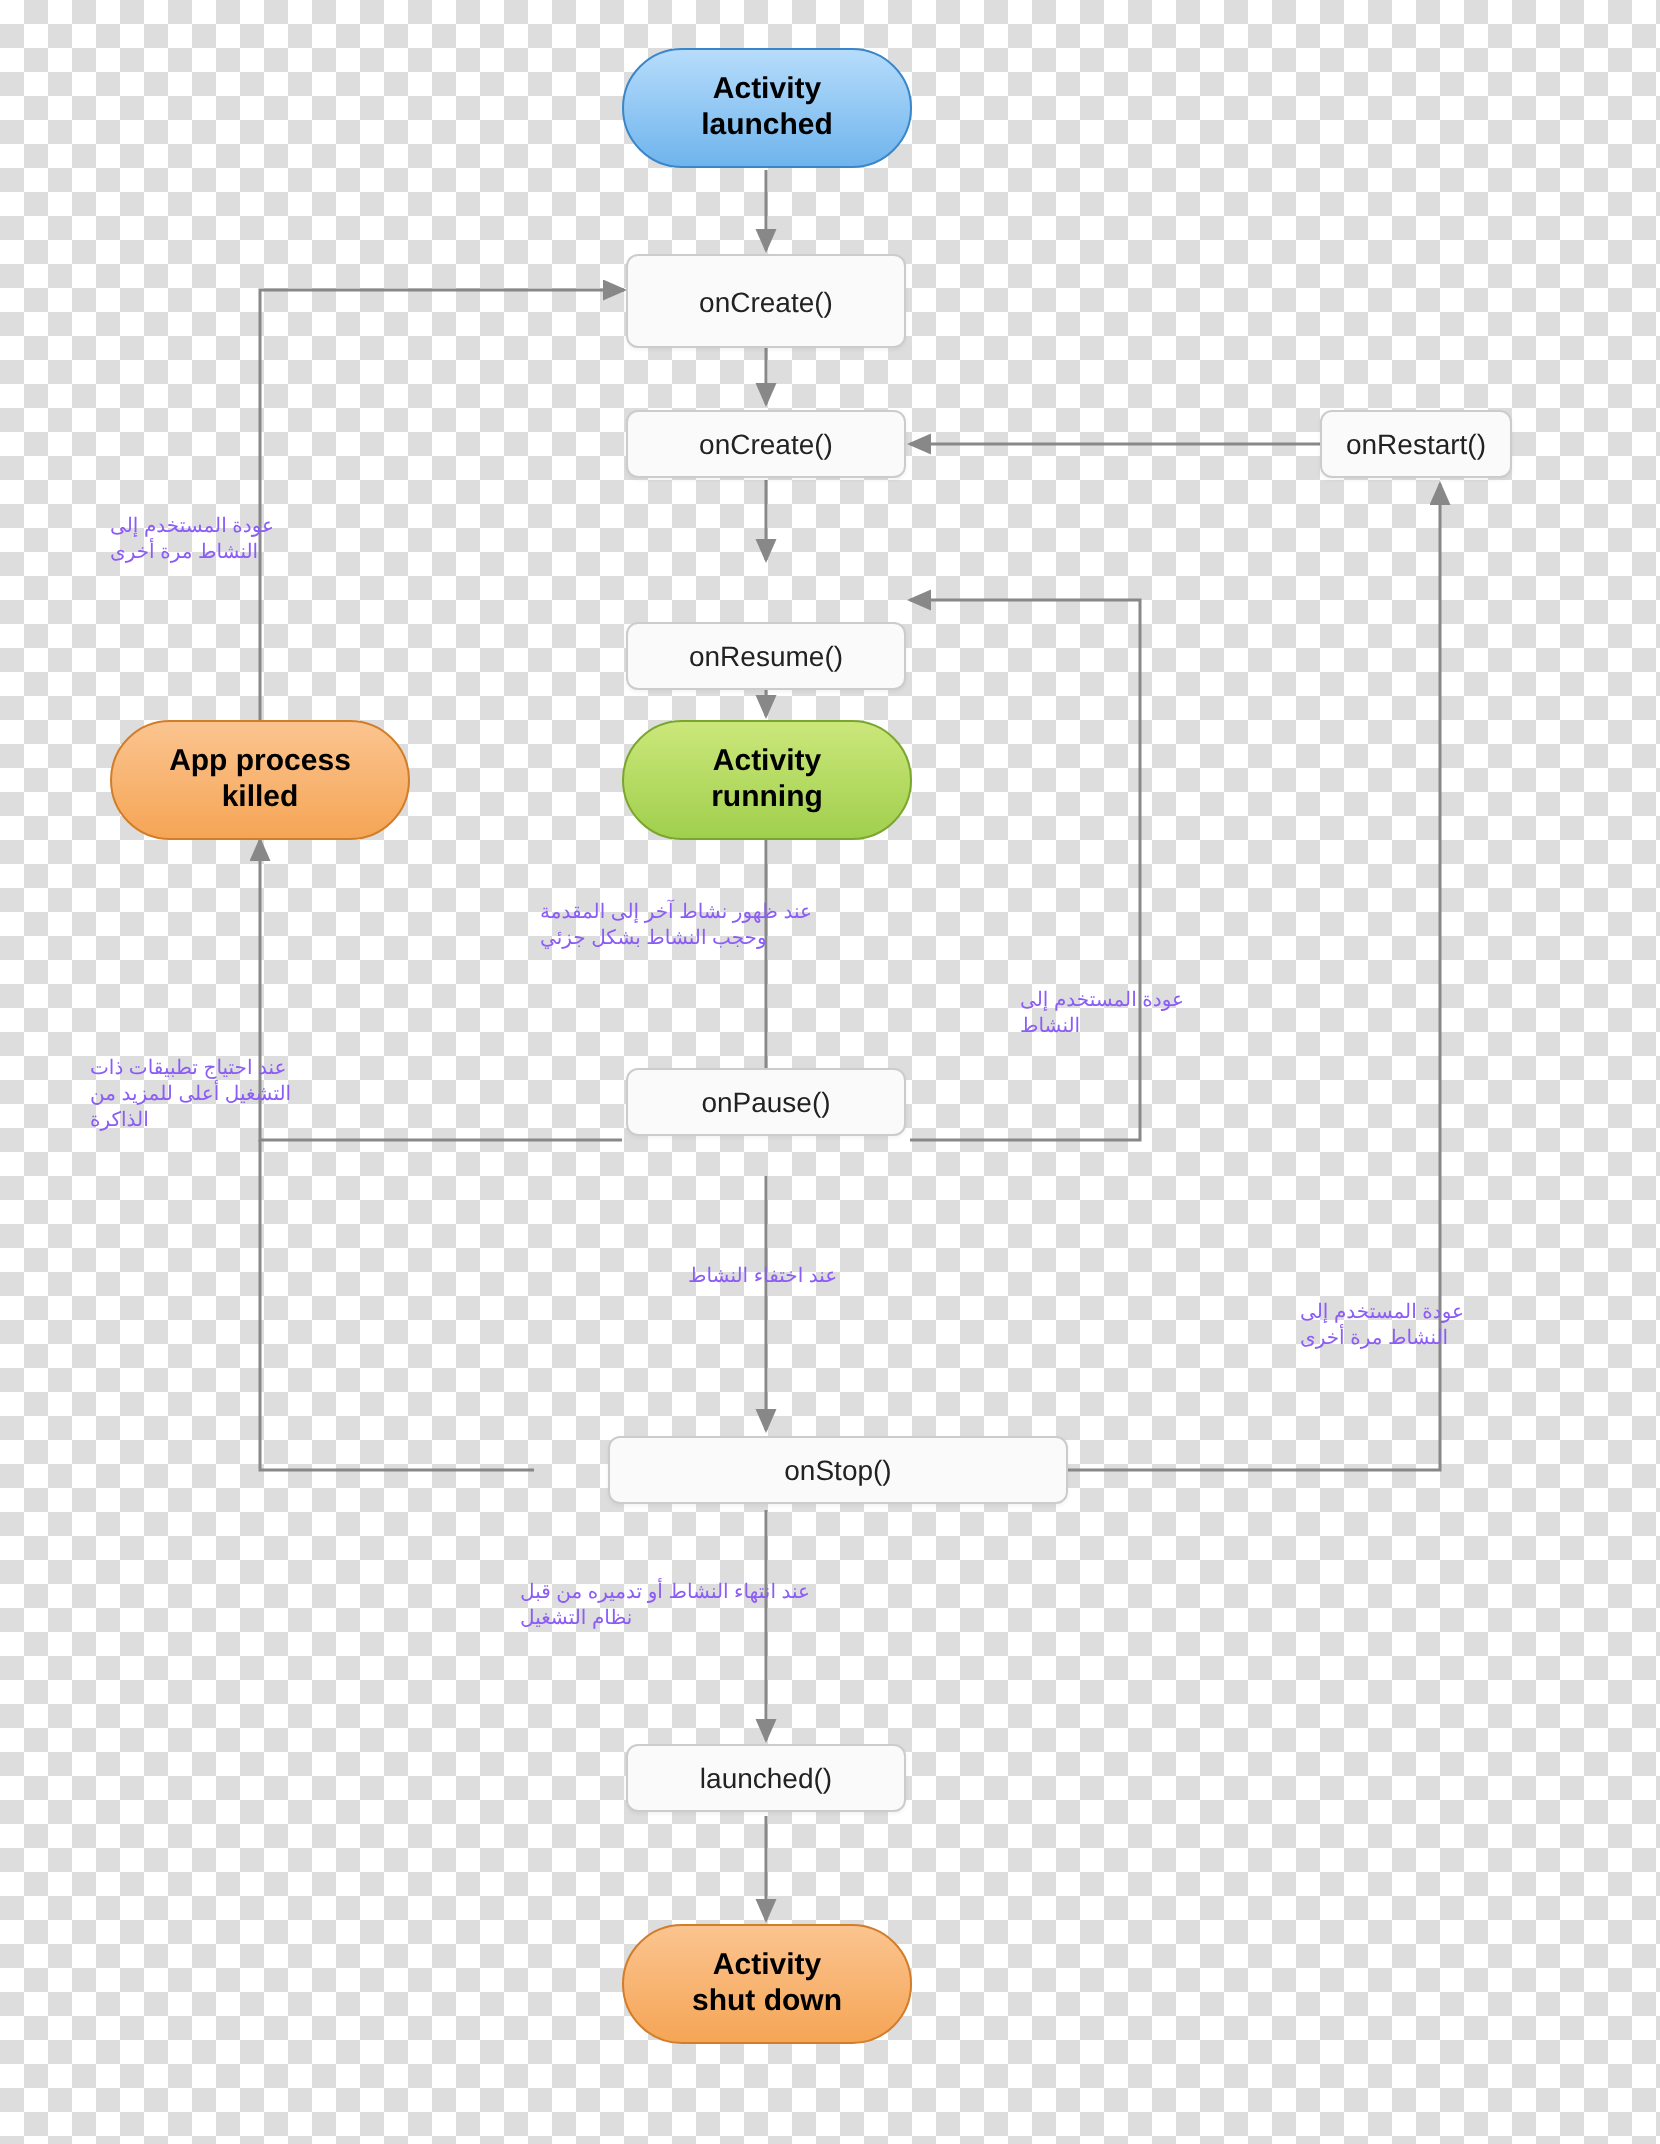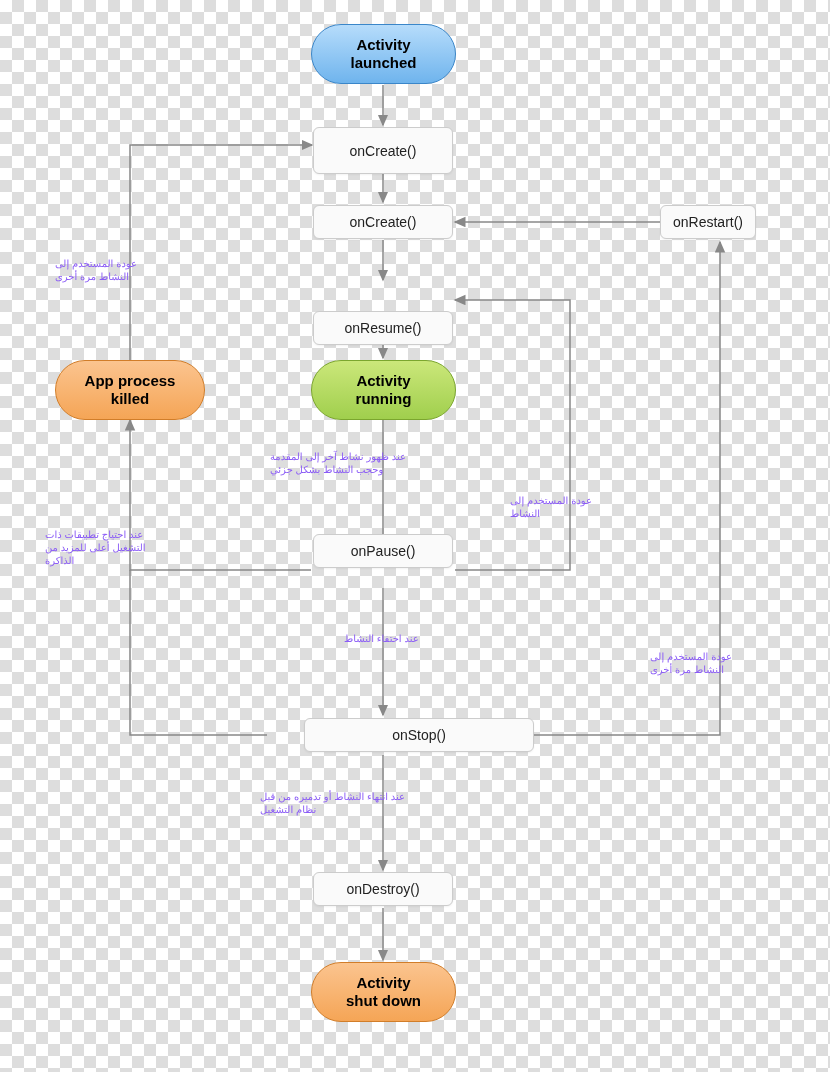--- a/index.html
+++ b/index.html
@@ -131,21 +131,21 @@
 
   <div class="box" style="left:313px; top:283px; width:140px; height:34px;margin-top:28px;">onResume()</div>
 
   <div class="pill green" style="left:311px; top:360px; width:145px; height:60px;">Activity
 running</div>
 
   <div class="box" style="left:313px; top:534px; width:140px; height:34px;">onPause()</div>
 
   <div class="box" style="left:268px; top:718px; width:230px; height:34px;margin-left:36px;">onStop()</div>
 
-  <div class="box" style="left:313px; top:872px; width:140px; height:34px;">onDestroy()</div>
+  <div class="box" style="left:313px; top:872px; width:140px; height:34px;">launched()</div>
 
   <div class="pill orange" style="left:311px; top:962px; width:145px; height:60px;">Activity
 shut down</div>
 
   <div class="box" style="left:660px; top:205px; width:96px; height:34px;">onRestart()</div>
 
   <div class="pill orange" style="left:55px; top:360px; width:150px; height:60px;">App process
 killed</div>
 
   <div class="label" style="left:55px; top:257px; width:155px;">عودة المستخدم إلى

